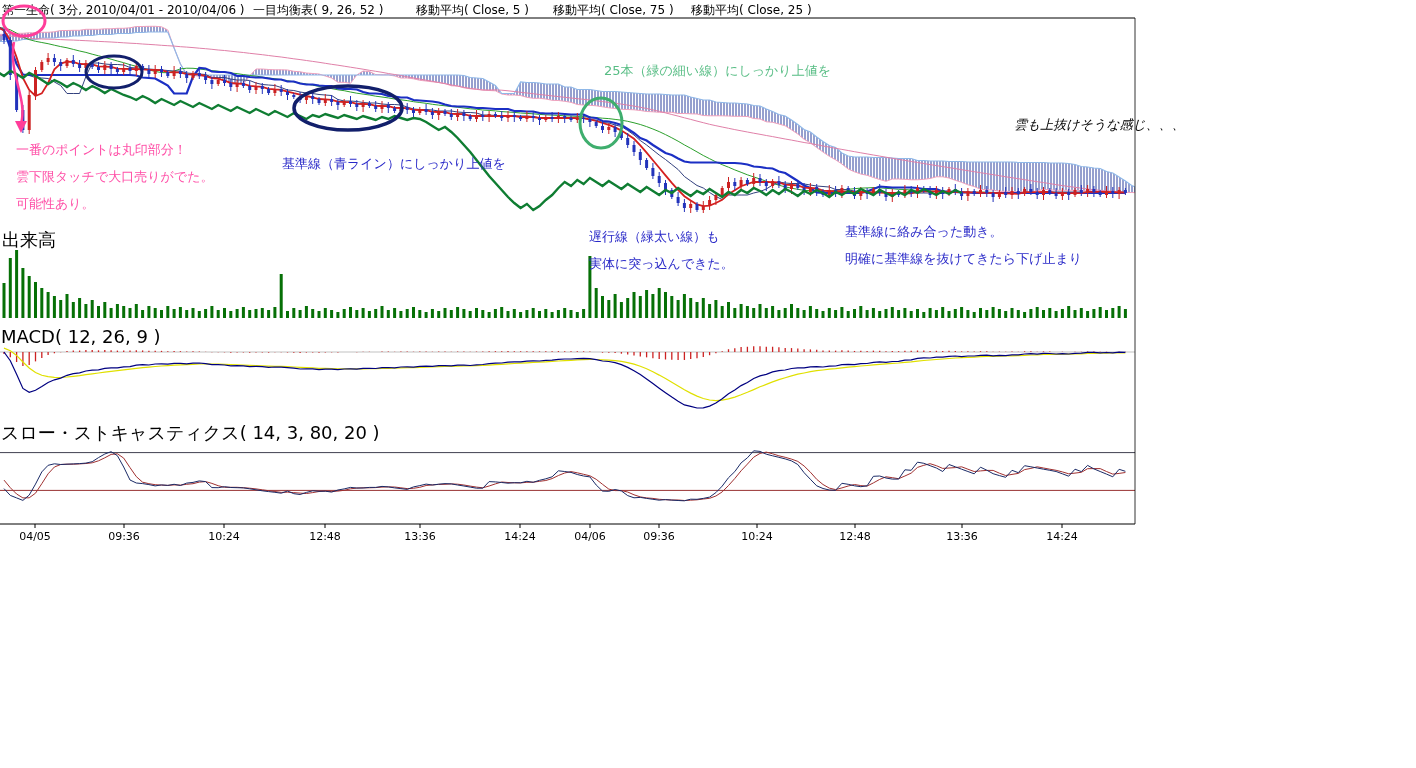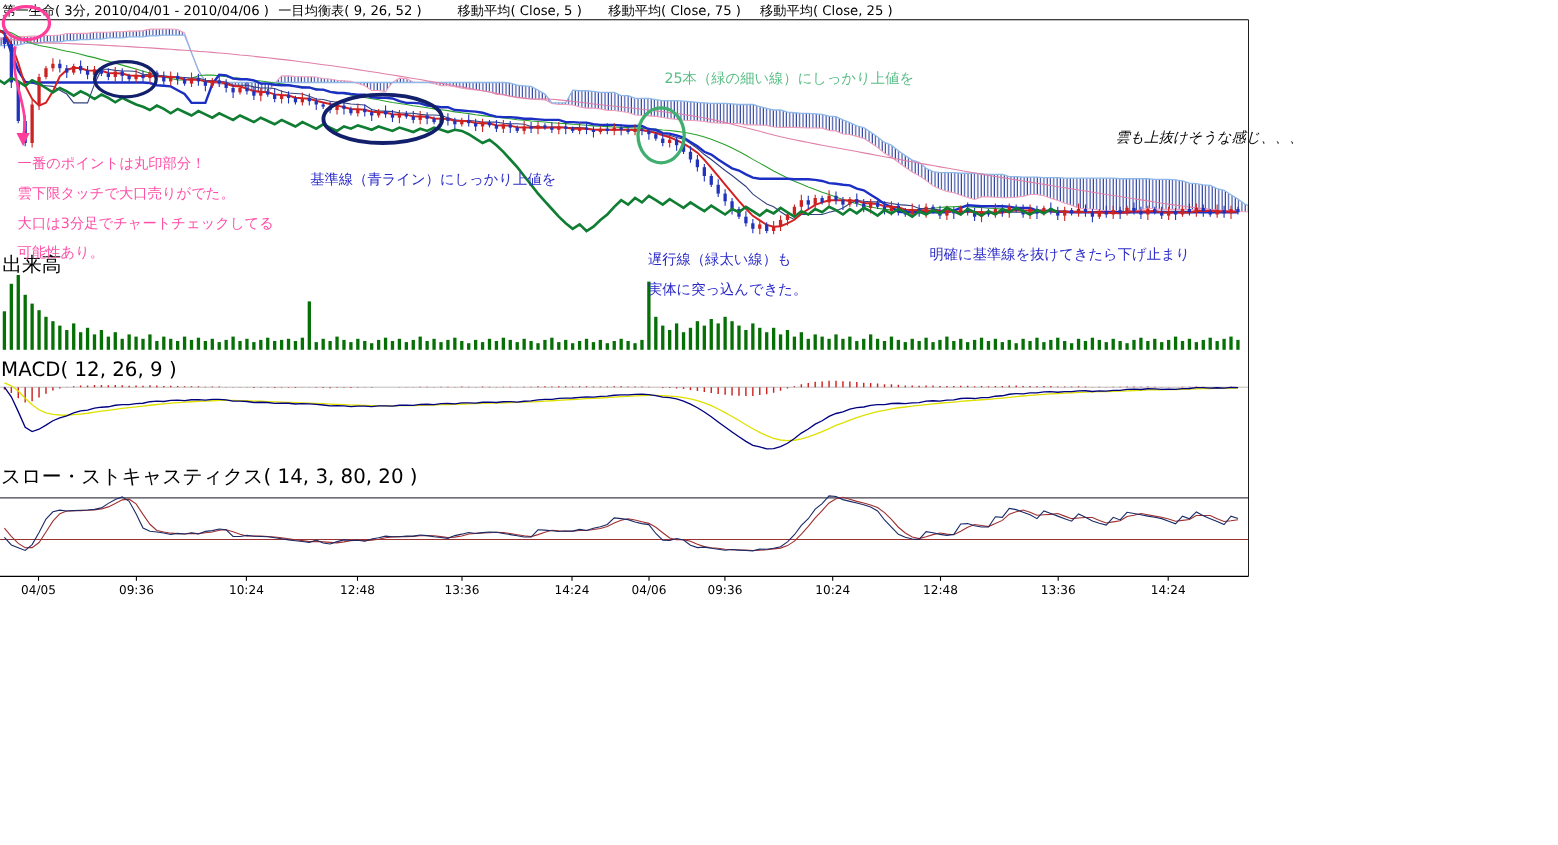--- a/index.html
+++ b/index.html
@@ -817,36 +817,36 @@
     </g>
   </svg>
 
 <div class="plabel" style="left:2px;top:228px">出来高</div>
 <div class="plabel" style="left:1px;top:326px">MACD( 12, 26, 9 )</div>
 <div class="plabel" style="left:1px;top:421px">スロー・ストキャスティクス( 14, 3, 80, 20 )</div>
 
 <div class="note pink" style="left:16px;top:136px">
   <div>一番のポイントは丸印部分！</div>
   <div>雲下限タッチで大口売りがでた。</div>
-  <div>大口は3分足でチャートチェックしてる</div>
   <div>可能性あり。</div>
 </div>
 
 <div class="note blue" style="left:282px;top:150px">
   <div>基準線（青ライン）にしっかり上値を</div>
 </div>
 
 <div class="note green" style="left:604px;top:62px">25本（緑の細い線）にしっかり上値を</div>
 
 <div class="note blue" style="left:589px;top:223px">
   <div>遅行線（緑太い線）も</div>
   <div>実体に突っ込んできた。</div>
 </div>
 
 <div class="note blue" style="left:845px;top:218px">
+  <div>基準線に絡み合った動き。</div>
   <div>明確に基準線を抜けてきたら下げ止まり</div>
 </div>
 
 <div class="note black" style="left:1014px;top:116px">雲も上抜けそうな感じ、、、</div>
 
 <svg id="overlay-svg" viewBox="0 0 1416 768">
     <ellipse cx="24" cy="21" rx="21" ry="15" fill="none" stroke="#ff3d9a" stroke-width="3"></ellipse>
     <path d="M 14 42 C 8 74 28 98 21 124" fill="none" stroke="#ff3d9a" stroke-width="2.5"></path>
     <polygon points="15,121 27,121 21,133" fill="#ff3d9a"></polygon>
     <ellipse cx="114" cy="72" rx="28" ry="16" fill="none" stroke="#121f6b" stroke-width="3"></ellipse>

